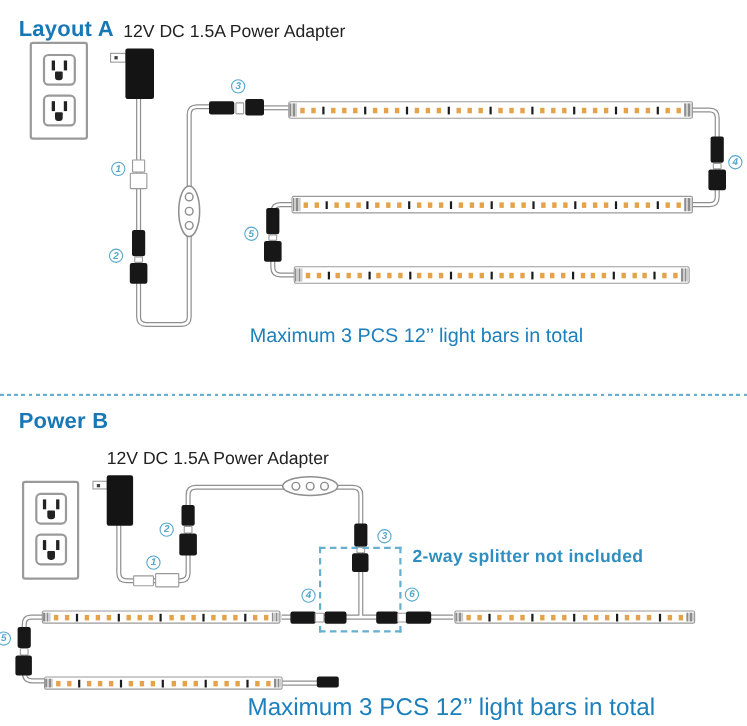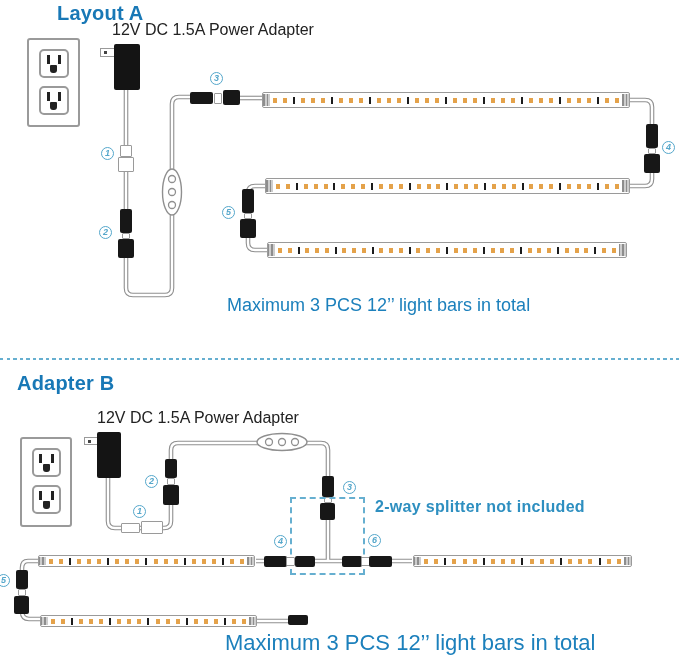--- a/index.html
+++ b/index.html
@@ -77,21 +77,21 @@
     </g>
 
     <g>
       <ellipse class="sw-body" cx="282" cy="442" rx="25" ry="8.5"></ellipse>
       <circle class="sw-dot" cx="269" cy="442" r="3.5"></circle>
       <circle class="sw-dot" cx="282" cy="442" r="3.5"></circle>
       <circle class="sw-dot" cx="295" cy="442" r="3.5"></circle>
     </g>
   </svg>
 
-  <div class="abs z2 heading" style="left:17px;top:2px;margin-left:40px;">Layout A</div>
+  <div class="abs z2 heading" style="left:17px;top:16px;">Layout A</div>
   <div class="abs z2 adapter-label" style="left:112px;top:21px;">12V DC 1.5A Power Adapter</div>
 
   <div class="abs z2 outlet" style="left:27px;top:38px;width:53px;height:89px;">
     <div class="abs socket" style="left:10px;top:9px;width:30px;height:29px;">
       <div class="abs slot" style="left:6px;top:4px;"></div>
       <div class="abs slot" style="right:6px;top:4px;"></div>
       <div class="abs ground" style="left:9px;bottom:3px;"></div>
     </div>
     <div class="abs socket" style="left:10px;top:46px;width:30px;height:29px;">
       <div class="abs slot" style="left:6px;top:4px;"></div>
@@ -257,21 +257,21 @@
   <div class="abs z2 marker" style="left:101px;top:147px;">1</div>
   <div class="abs z2 marker" style="left:99px;top:226px;">2</div>
   <div class="abs z2 marker" style="left:210px;top:72px;">3</div>
   <div class="abs z2 marker" style="left:662px;top:141px;">4</div>
   <div class="abs z2 marker" style="left:222px;top:206px;">5</div>
 
   <div class="abs z2 caption" style="left:227px;top:295px;font-size:18px;">Maximum 3 PCS 12’’ light bars in total</div>
 
   <div class="abs z2 separator" style="top:358px;"></div>
 
-  <div class="abs z2 heading" style="left:17px;top:372px;">Adapter B</div>
+  <div class="abs z2 heading" style="left:17px;top:372px;">Power B</div>
   <div class="abs z2 adapter-label" style="left:97px;top:409px;">12V DC 1.5A Power Adapter</div>
 
   <div class="abs z2 outlet" style="left:20px;top:437px;width:52px;height:90px;">
     <div class="abs socket" style="left:10px;top:9px;width:29px;height:29px;">
       <div class="abs slot" style="left:5px;top:4px;"></div>
       <div class="abs slot" style="right:5px;top:4px;"></div>
       <div class="abs ground" style="left:9px;bottom:3px;"></div>
     </div>
     <div class="abs socket" style="left:10px;top:46px;width:29px;height:29px;">
       <div class="abs slot" style="left:5px;top:4px;"></div>

